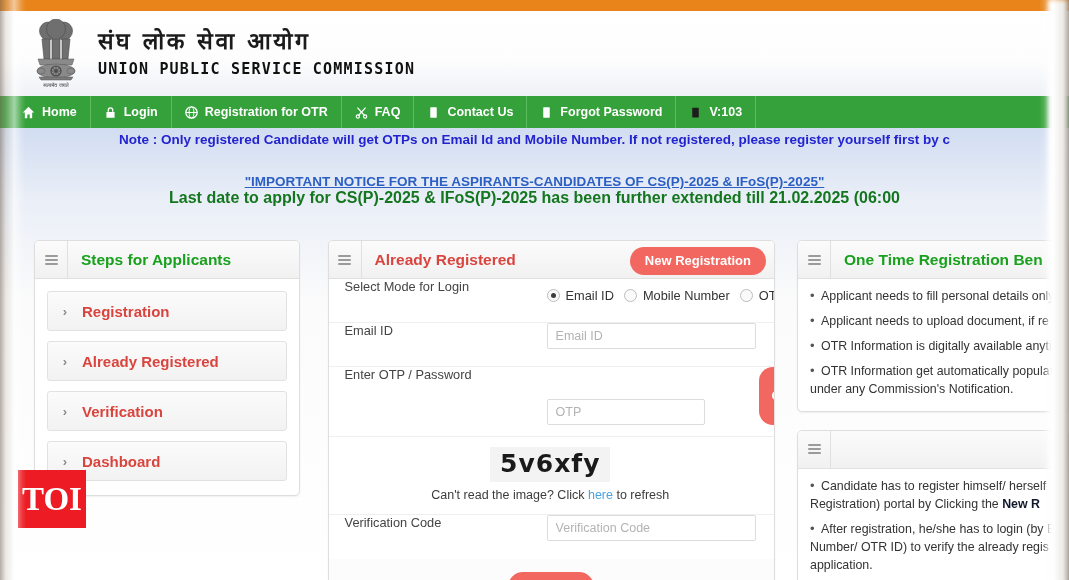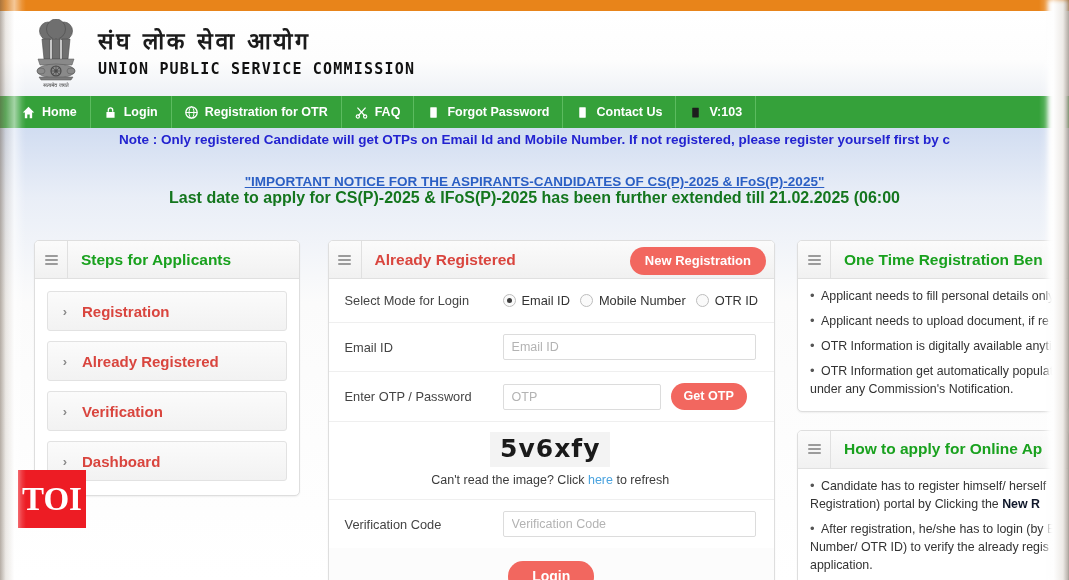--- a/index.html
+++ b/index.html
@@ -246,24 +246,24 @@
     border-radius: 14px;
     padding: 6px 15px 7px 15px;
     font-family: "Liberation Sans", sans-serif;
     font-size: 13px;
     font-weight: 700;
     cursor: pointer;
     white-space: nowrap;
   }
   .form-row {
     display: flex;
-    align-items: center;
-    padding: 11px 18px 11px 16px;
+    padding: 0 18px 11px 16px;
     border-bottom: 1px solid #efefef;
     min-height: 44px;
+    gap: 44px;
   }
   .form-row.no-border { border-bottom: none; }
   .form-label {
     width: 158px;
     flex: 0 0 auto;
     color: #444444;
     font-size: 12.8px;
   }
   .radio-group {
     display: flex;
@@ -303,21 +303,21 @@
     border: 1px solid #dcdcdc;
     border-radius: 2px;
     background: #ffffff;
     padding: 0 8px;
     font-family: "Liberation Sans", sans-serif;
     font-size: 12.5px;
     color: #333333;
     outline: none;
   }
   .txt-input::placeholder { color: #b3b3b3; }
-  .otp-input { flex: 0 0 auto; width: 158px; }
+  .otp-input { flex: 0 0 auto; width: 158px; margin-top: 32px; }
   .get-otp-btn {
     margin-left: 10px;
     background: #f2675f;
     color: #ffffff;
     border: none;
     border-radius: 14px;
     padding: 6px 13px 7px 13px;
     font-family: "Liberation Sans", sans-serif;
     font-size: 12.6px;
     font-weight: 700;
@@ -554,30 +554,30 @@
         </span>
         <span>FAQ</span>
       </div>
 
       <div class="nav-item">
         <span class="nav-ico">
           <svg width="13" height="13" viewBox="0 0 16 16">
               <rect x="4" y="1.5" width="8" height="13" rx="0.6"></rect>
             </svg>
         </span>
-        <span>Forgot Password</span>
+        <span>Contact Us</span>
       </div>
 
       <div class="nav-item">
         <span class="nav-ico">
           <svg width="13" height="13" viewBox="0 0 16 16">
               <rect x="4" y="1.5" width="8" height="13" rx="0.6"></rect>
             </svg>
         </span>
-        <span>Contact Us</span>
+        <span>Forgot Password</span>
       </div>
 
       <div class="nav-item">
         <span class="nav-ico">
           <svg width="13" height="13" viewBox="0 0 16 16">
               <rect x="4" y="2" width="8" height="12" rx="0.6" fill="#1d1d1d"></rect>
             </svg>
         </span>
         <span>V:103</span>
       </div>
@@ -712,21 +712,20 @@
 
         <div class="panel">
           <div class="panel-head">
             <div class="grip">
               <div class="grip-lines">
                   <i></i>
                   <i></i>
                   <i></i>
                 </div>
             </div>
-            <div class="panel-title green">How to apply for Online Ap</div>
           </div>
           <div class="bullet-body">
             <ul class="bullet-list">
               <li>
                 <span>Candidate has to register himself/ herself </span>
                 <span class="cont"><span>Registration) portal by Clicking the </span><span class="blue-b">New R</span></span>
               </li>
               <li>
                 <span>After registration, he/she has to login (by E</span>
                 <span class="cont">Number/ OTR ID) to verify the already regis</span>

